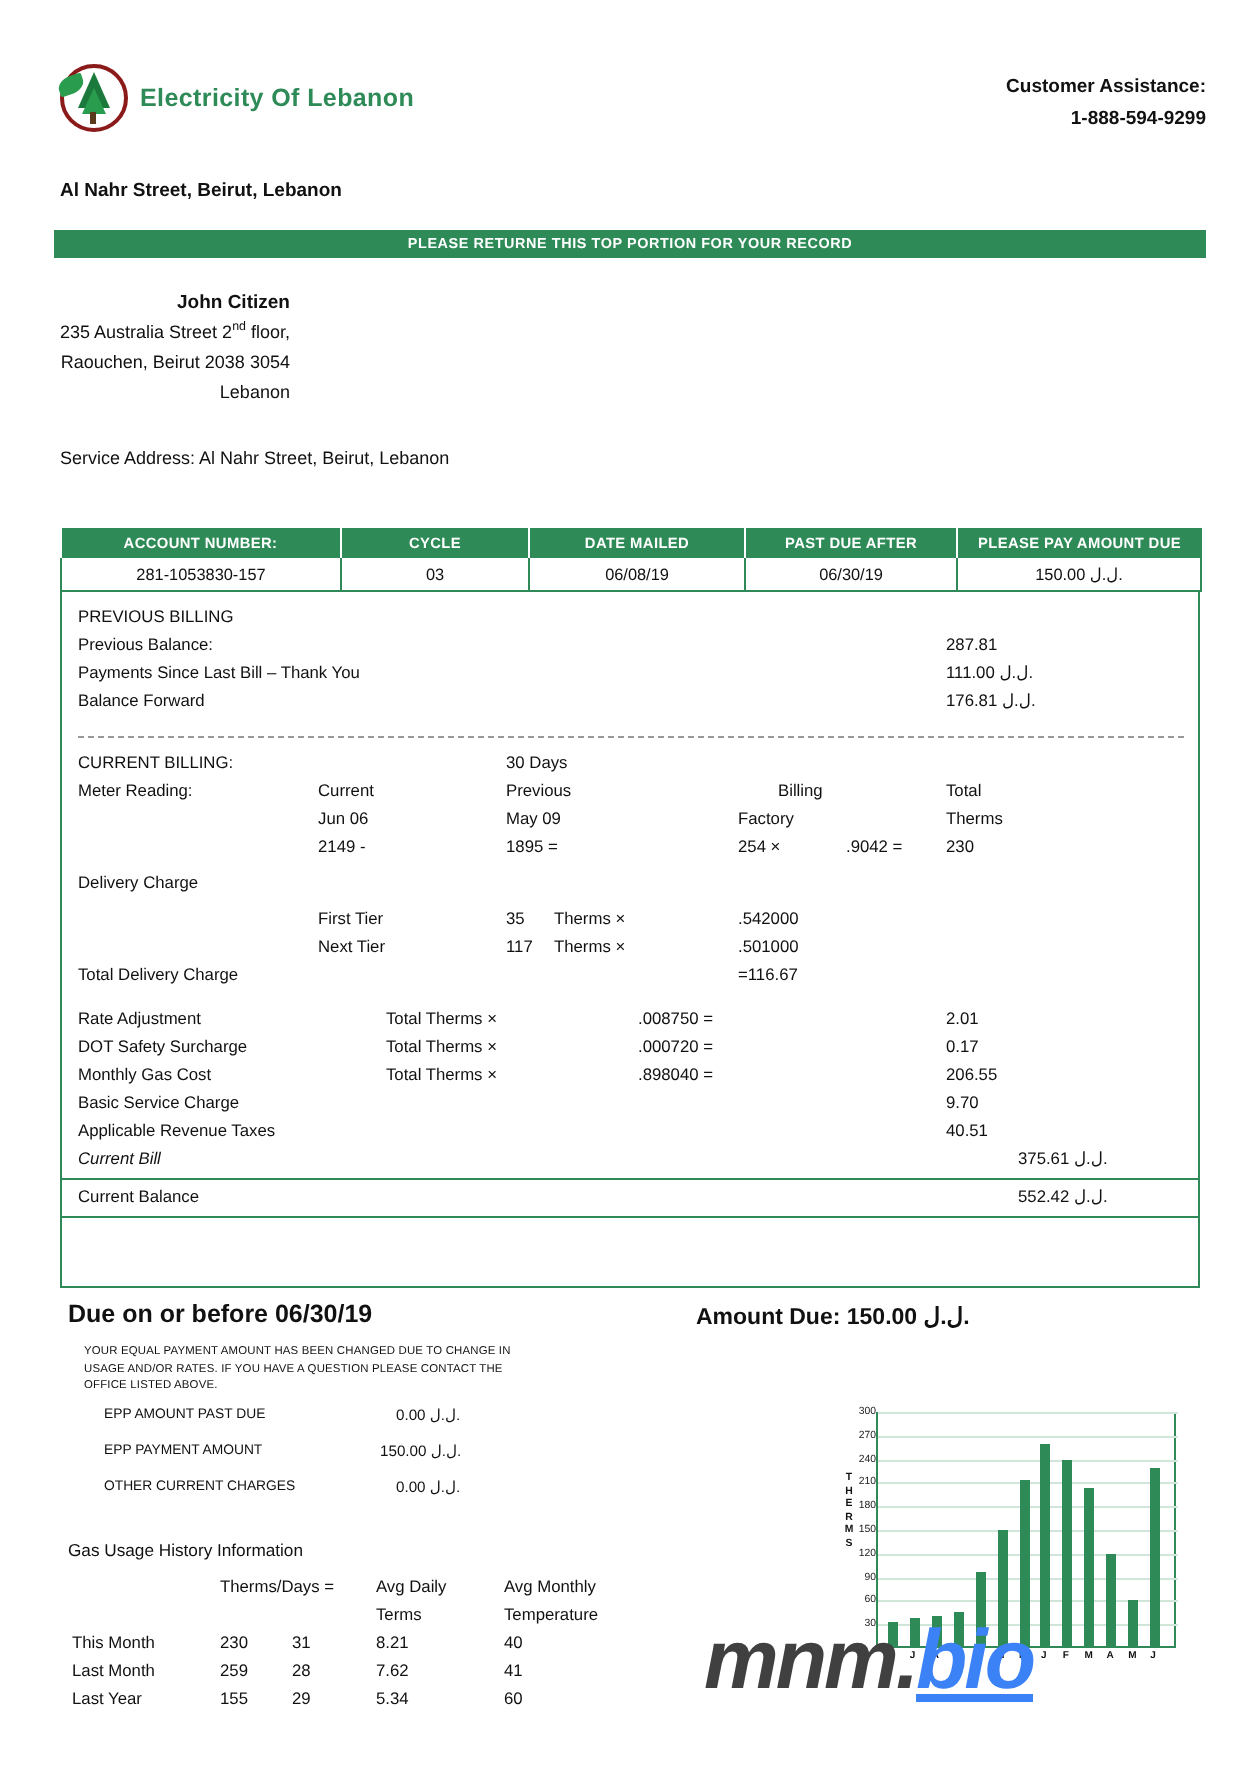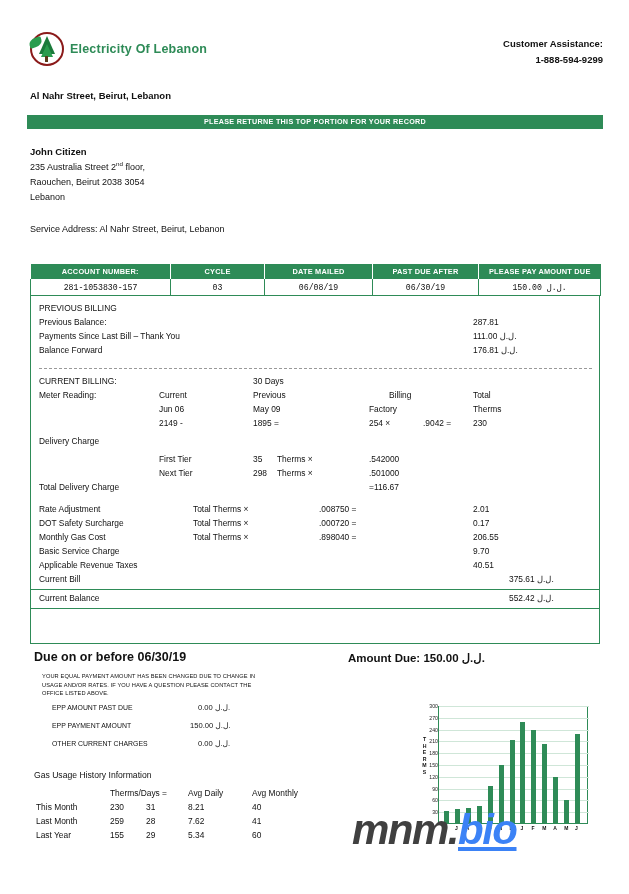--- a/index.html
+++ b/index.html
@@ -15,32 +15,32 @@
   .logo .tree2{position:absolute;left:11px;top:12px;width:0;height:0;border-left:6px solid transparent;border-right:6px solid transparent;border-bottom:13px solid #2a9c4e;}
   .logo .trunk{position:absolute;left:15px;top:24px;width:3px;height:6px;background:#5a3a1a;}
   .logo .leaf{position:absolute;left:-1px;top:6px;width:13px;height:9px;background:#2a9c4e;border-radius:60% 10% 60% 10%;transform:rotate(-18deg);}
   .brandname{font-size:12.5px;color:#2e8b57;font-weight:bold;letter-spacing:.2px;}
   .assist{position:absolute;right:26px;top:36px;text-align:right;font-size:9.5px;font-weight:bold;line-height:1.65;}
 
   .addr-top{position:absolute;left:30px;top:90px;font-size:9.5px;font-weight:bold;}
 
   .greenbar{position:absolute;left:27px;top:115px;width:576px;height:14px;background:#2e8b57;color:#fff;font-size:7.2px;font-weight:bold;text-align:center;line-height:14px;letter-spacing:.3px;}
 
-  .cust{position:absolute;left:30px;top:144px;font-size:9px;line-height:1.62;}
+  .cust{position:absolute;left:30px;top:144px;font-size:9px;line-height:1.62;text-align:right;}
   .cust .nm{font-weight:bold;font-size:9.5px;}
   sup{font-size:6.2px;vertical-align:super;}
 
   .svc{position:absolute;left:30px;top:221px;font-size:9px;line-height:1.78;}
   .svc b{font-weight:bold;}
 
   
   .acct{position:absolute;left:30px;top:264px;width:570px;border-collapse:collapse;font-size:8px;table-layout:fixed;}
   .acct th{background:#2e8b57;color:#fff;font-size:7.4px;font-weight:bold;padding:3px 2px;text-align:center;border-right:1px solid #fff;letter-spacing:.2px;}
   .acct th:last-child{border-right:none;}
-  .acct td{border:1px solid #2e8b57;border-top:none;text-align:center;padding:3px 2px;font-size:8.2px;font-family:Liberation Mono, monospace;}
+  .acct td{border:1px solid #2e8b57;border-top:none;text-align:center;padding:3px 2px;font-size:8.2px;}
 
   
   .bodybox{position:absolute;left:30px;top:296px;width:570px;height:348px;border:1px solid #2e8b57;border-top:none;box-sizing:border-box;}
   .bb{position:absolute;font-size:8.4px;}
   .dash{position:absolute;border-top:1px dashed #999;height:0;}
   .line{position:absolute;border-top:1px solid #2e8b57;height:0;}
 
   
   .due{position:absolute;left:30px;top:650px;width:570px;}
   .duetitle{position:absolute;left:4px;top:0;font-size:12.5px;font-weight:bold;}
@@ -171,21 +171,21 @@
     <div class="bb" style="left:442px;top:122px;">230</div>
 
     <div class="bb" style="left:8px;top:140px;">Delivery Charge</div>
 
     <div class="bb" style="left:128px;top:158px;">First Tier</div>
     <div class="bb" style="left:222px;top:158px;">35</div>
     <div class="bb" style="left:246px;top:158px;">Therms ×</div>
     <div class="bb" style="left:338px;top:158px;">.542000</div>
 
     <div class="bb" style="left:128px;top:172px;">Next Tier</div>
-    <div class="bb" style="left:222px;top:172px;">298</div>
+    <div class="bb" style="left:222px;top:172px;">117</div>
     <div class="bb" style="left:246px;top:172px;">Therms ×</div>
     <div class="bb" style="left:338px;top:172px;">.501000</div>
 
     <div class="bb" style="left:8px;top:186px;">Total Delivery Charge</div>
     <div class="bb" style="left:338px;top:186px;">=116.67</div>
 
     <div class="bb" style="left:8px;top:208px;">Rate Adjustment</div>
     <div class="bb" style="left:162px;top:208px;">Total Therms ×</div>
     <div class="bb" style="left:288px;top:208px;">.008750 =</div>
     <div class="bb" style="left:442px;top:208px;">2.01</div>
@@ -199,21 +199,21 @@
     <div class="bb" style="left:162px;top:236px;">Total Therms ×</div>
     <div class="bb" style="left:288px;top:236px;">.898040 =</div>
     <div class="bb" style="left:442px;top:236px;">206.55</div>
 
     <div class="bb" style="left:8px;top:250px;">Basic Service Charge</div>
     <div class="bb" style="left:442px;top:250px;">9.70</div>
 
     <div class="bb" style="left:8px;top:264px;">Applicable Revenue Taxes</div>
     <div class="bb" style="left:442px;top:264px;">40.51</div>
 
-    <div class="bb" style="left:8px;top:278px;">Current Bill</div>
+    <div class="bb" style="left:8px;top:278px;font-style:italic;">Current Bill</div>
     <div class="bb" style="left:478px;top:278px;">375.61 ل.ل.</div>
 
     <div class="line" style="left:0px;top:293px;width:568px;"></div>
 
     <div class="bb" style="left:8px;top:297px;">Current Balance</div>
     <div class="bb" style="left:478px;top:297px;">552.42 ل.ل.</div>
 
     <div class="line" style="left:0px;top:312px;width:568px;"></div>
   </div>
 
@@ -233,20 +233,27 @@
   </div>
 
   <div class="gu">Gas Usage History Information</div>
   <table class="gutab">
     <tbody>
         <tr>
       <td style="width:72px"></td>
       <td class="colhdr" colspan="2">Therms/Days  =</td>
       <td class="colhdr" style="width:62px">Avg Daily</td>
       <td class="colhdr">Avg Monthly</td>
+    </tr>
+    <tr>
+      <td></td>
+          <td></td>
+          <td></td>
+      <td class="colhdr">Terms</td>
+      <td class="colhdr">Temperature</td>
     </tr>
     <tr>
       <td>This Month</td>
       <td style="width:34px">230</td>
       <td style="width:40px">31</td>
       <td>8.21</td>
       <td>40</td>
     </tr>
     <tr>
       <td>Last Month</td>

